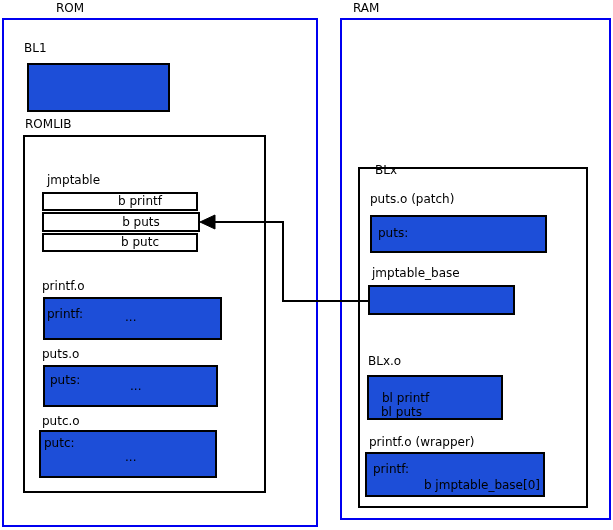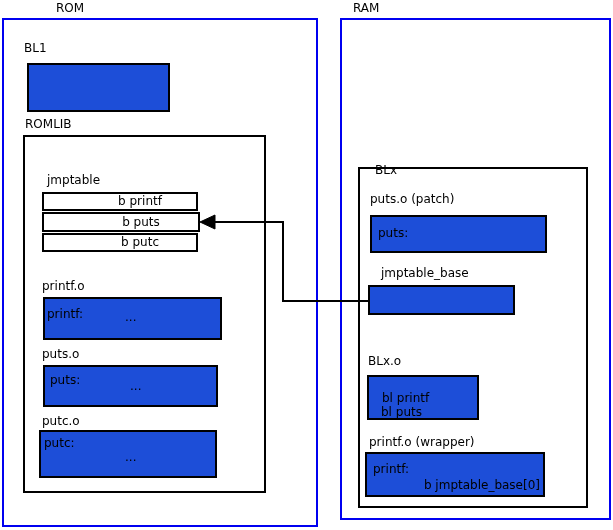--- a/index.html
+++ b/index.html
@@ -83,25 +83,25 @@
 
 <div class="box" style="left:358px; top:167px; width:230px; height:341px; background:transparent;"></div>
 
 <div class="abs lbl" style="left:367px; top:163px;margin-left:8px;">BLx</div>
 
 <div class="abs lbl" style="left:370px; top:192px;">puts.o (patch)</div>
 <div class="box" style="left:370px; top:215px; width:177px; height:38px;">
   <span class="abs lbl" style="left:6px; top:9px;">puts:</span>
 </div>
 
-<div class="abs lbl" style="left:372px; top:266px;margin-left:9px;">jmptable_base</div>
+<div class="abs lbl" style="left:372px; top:266px;">jmptable_base</div>
 <div class="box" style="left:368px; top:285px; width:147px; height:30px;"></div>
 
 <div class="abs lbl" style="left:368px; top:354px;">BLx.o</div>
-<div class="box" style="left:367px; top:375px; width:112px; height:45px;">
+<div class="box" style="left:367px; top:375px; width:136px; height:45px;">
   <span class="abs lbl" style="left:13px; top:14px;">bl printf</span>
   <span class="abs lbl" style="left:12px; top:28px;">bl puts</span>
 </div>
 
 <div class="abs lbl" style="left:369px; top:435px;">printf.o (wrapper)</div>
 <div class="box" style="left:365px; top:452px; width:180px; height:45px;">
   <span class="abs lbl" style="left:6px; top:8px;">printf:</span>
   <span class="abs lbl" style="right:3px; top:24px; position:absolute;">b jmptable_base[0]</span>
 </div>
 

